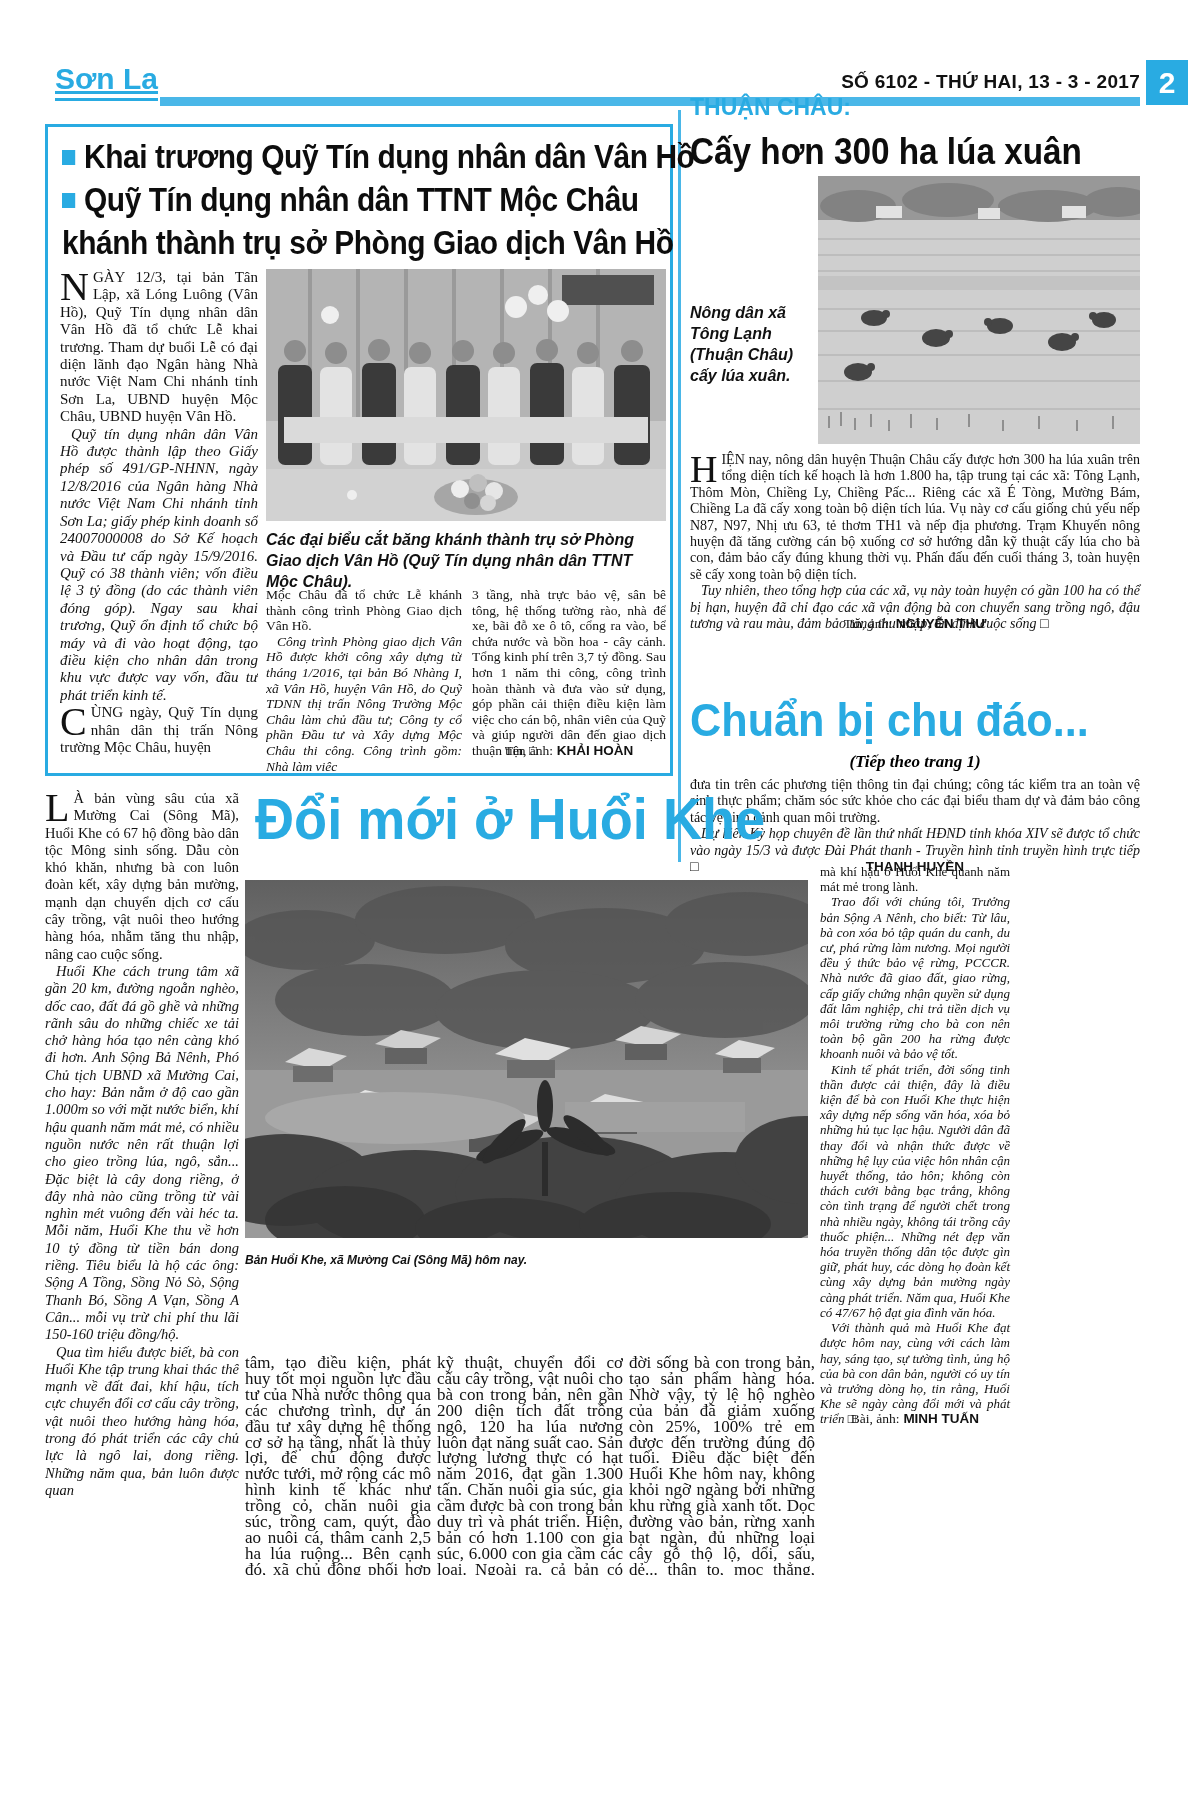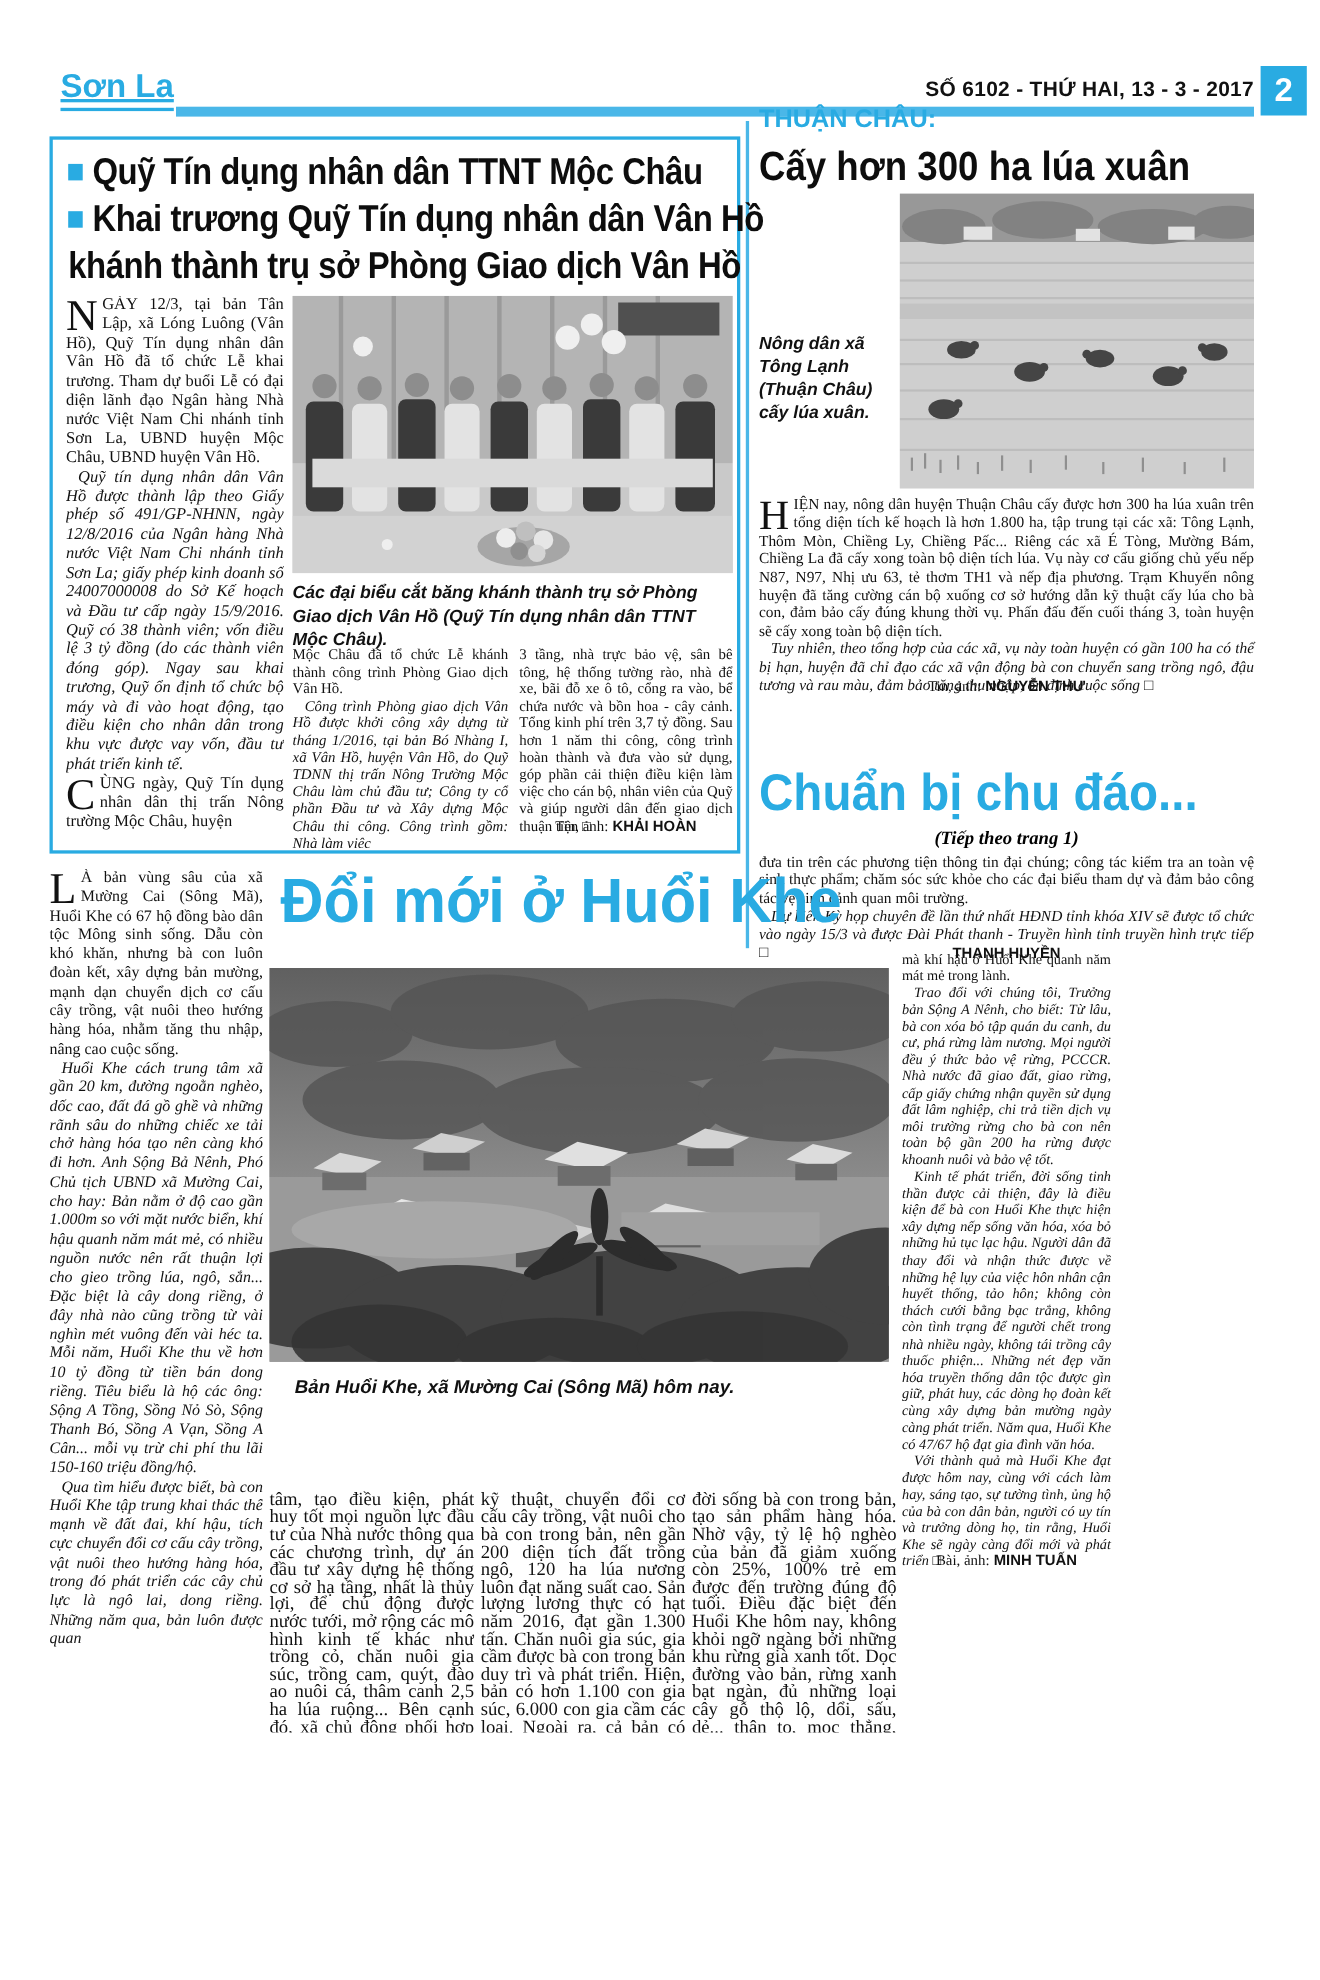--- a/index.html
+++ b/index.html
@@ -50,43 +50,43 @@
   .cb-hl { position:absolute; left:690px; top:694px; font:bold 47px/52px "Liberation Sans", sans-serif; color:var(--accent); }
   .cb-cont { position:absolute; left:690px; top:752px; width:450px; text-align:center; font:bold italic 17px "Liberation Serif", serif; }
   .cb-body { position:absolute; left:690px; top:777px; width:450px; font-size:14px; line-height:16.4px; }
   .cb-body .by { margin-top:-16.4px; }
 
   
   .hk-hl { position:absolute; left:255px; top:788px; font:bold 57px/62px "Liberation Sans", sans-serif; color:var(--accent); }
   .hk-col1 { position:absolute; left:45px; top:790px; width:194px; height:712px; overflow:hidden; font-size:14.5px; line-height:17.3px; }
   .hk-col1 .dc::first-letter { font-size:40px; line-height:31px; }
   .hk-photo { position:absolute; left:245px; top:880px; width:563px; height:358px; background:#8c8c8c; }
-  .hk-cap { position:absolute; left:245px; top:1250px; width:563px; font-size:17px;margin-left:23px; }
+  .hk-cap { position:absolute; left:245px; top:1250px; width:563px; font-size:12px; }
   .hk-colN { position:absolute; top:1323px; width:186px; height:220px; overflow:hidden; font-size:17px; line-height:15.9px;margin-top:32px; }
   .hk-col2 { left:245px; } .hk-col3 { left:437px; } .hk-col4 { left:629px; }
   .hk-col5 { position:absolute; left:820px; top:864px; width:190px; font-size:13px; line-height:15.2px; }
   .hk-col5 .by { margin-top:-15.2px; }
 
   .photo-svg { width:100%; height:100%; display:block; }
 </style>
 </head>
 <body>
 
 <div class="page">
 
   <div class="masthead">Sơn La</div>
   <div class="cyanbar"></div>
   <div class="issue">SỐ 6102 - THỨ HAI, 13 - 3 - 2017</div>
   <div class="pagenum">2</div>
   <div class="vdivider"></div>
 
   <div class="boxart">
     <div class="box-hl">
+      <div class="hl-line"><span class="cond"><span class="sq"></span><span>Khai trương Quỹ Tín dụng nhân dân Vân Hồ</span></span></div>
       <div class="hl-line"><span class="cond"><span class="sq"></span><span>Quỹ Tín dụng nhân dân TTNT Mộc Châu</span></span></div>
-      <div class="hl-line"><span class="cond"><span class="sq"></span><span>Khai trương Quỹ Tín dụng nhân dân Vân Hồ</span></span></div>
       <div class="hl-line"><span class="cond"><span>khánh thành trụ sở Phòng Giao dịch Vân Hồ</span></span></div>
     </div>
 
     <div class="box-col1 bt">
       <p class="dc">NGÀY 12/3, tại bản Tân Lập, xã Lóng Luông (Vân Hồ), Quỹ Tín dụng nhân dân Vân Hồ đã tổ chức Lễ khai trương. Tham dự buổi Lễ có đại diện lãnh đạo Ngân hàng Nhà nước Việt Nam Chi nhánh tỉnh Sơn La, UBND huyện Mộc Châu, UBND huyện Vân Hồ.</p>
       <p class="ind">Quỹ tín dụng nhân dân Vân Hồ được thành lập theo Giấy phép số 491/GP-NHNN, ngày 12/8/2016 của Ngân hàng Nhà nước Việt Nam Chi nhánh tỉnh Sơn La; giấy phép kinh doanh số 24007000008 do Sở Kế hoạch và Đầu tư cấp ngày 15/9/2016. Quỹ có 38 thành viên; vốn điều lệ 3 tỷ đồng (do các thành viên đóng góp). Ngay sau khai trương, Quỹ ổn định tổ chức bộ máy và đi vào hoạt động, tạo điều kiện cho nhân dân trong khu vực được vay vốn, đầu tư phát triển kinh tế.</p>
       <p class="dc">CÙNG ngày, Quỹ Tín dụng nhân dân thị trấn Nông trường Mộc Châu, huyện</p>
     </div>
 
     <div class="box-photo">

